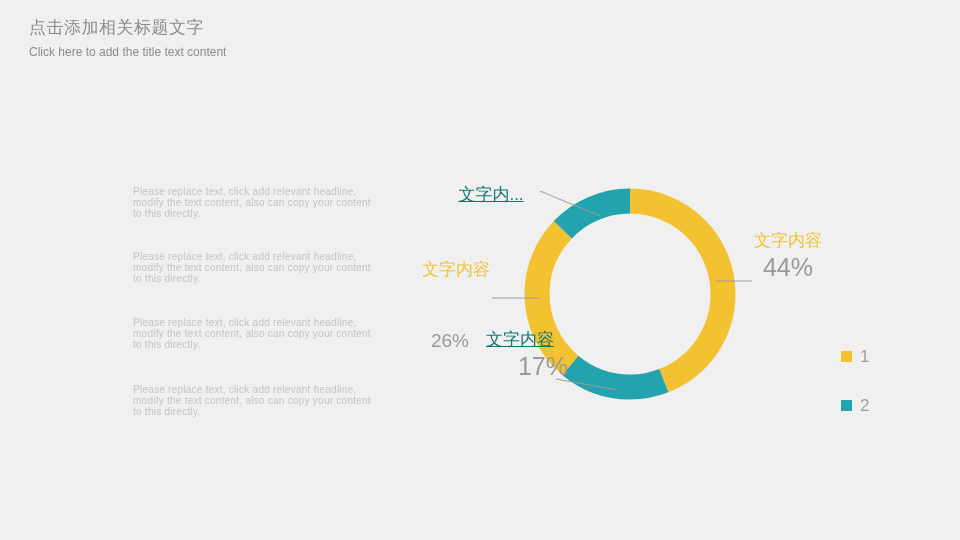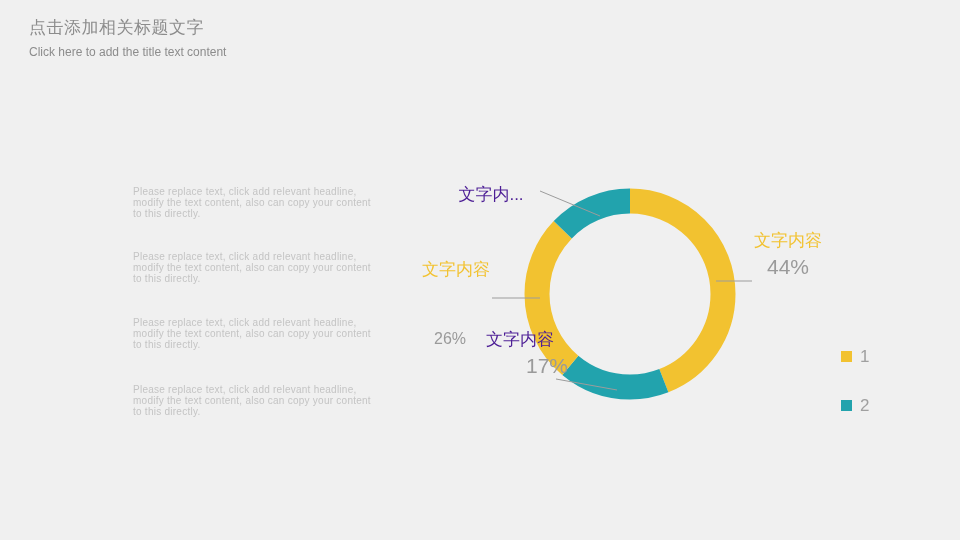--- a/index.html
+++ b/index.html
@@ -75,26 +75,26 @@
   .label {
     position: absolute;
     text-align: center;
     line-height: 26px;
   }
   .label .name {
     font-size: 17px;
     display: block;
   }
   .label .pct {
-    font-size: 21px;
+    font-size: 25px;
     color: #9a9a9a;
     display: block;
     line-height: 26px;
   }
-  .label.teal .name { color: #4c1d95; }
+  .label.teal .name { color: #0f766e; text-decoration: underline; }
   .label.yellow .name { color: #f2c230; }
 
   .label-top-left {
     left: 432px;
     top: 182px;
     width: 118px;
   }
   .label-left {
     left: 400px;
     top: 257px;
@@ -112,21 +112,21 @@
   }
   .label-left .pct,
   .label-bottom .pct {
     text-align: right;
   }
   .pct-left {
     position: absolute;
     left: 420px;
     top: 330px;
     width: 60px;
-    font-size: 16px;
+    font-size: 19px;
     color: #9a9a9a;
     text-align: center;
   }
 
   
   .legend {
     position: absolute;
     left: 841px;
     top: 332px;
   }

